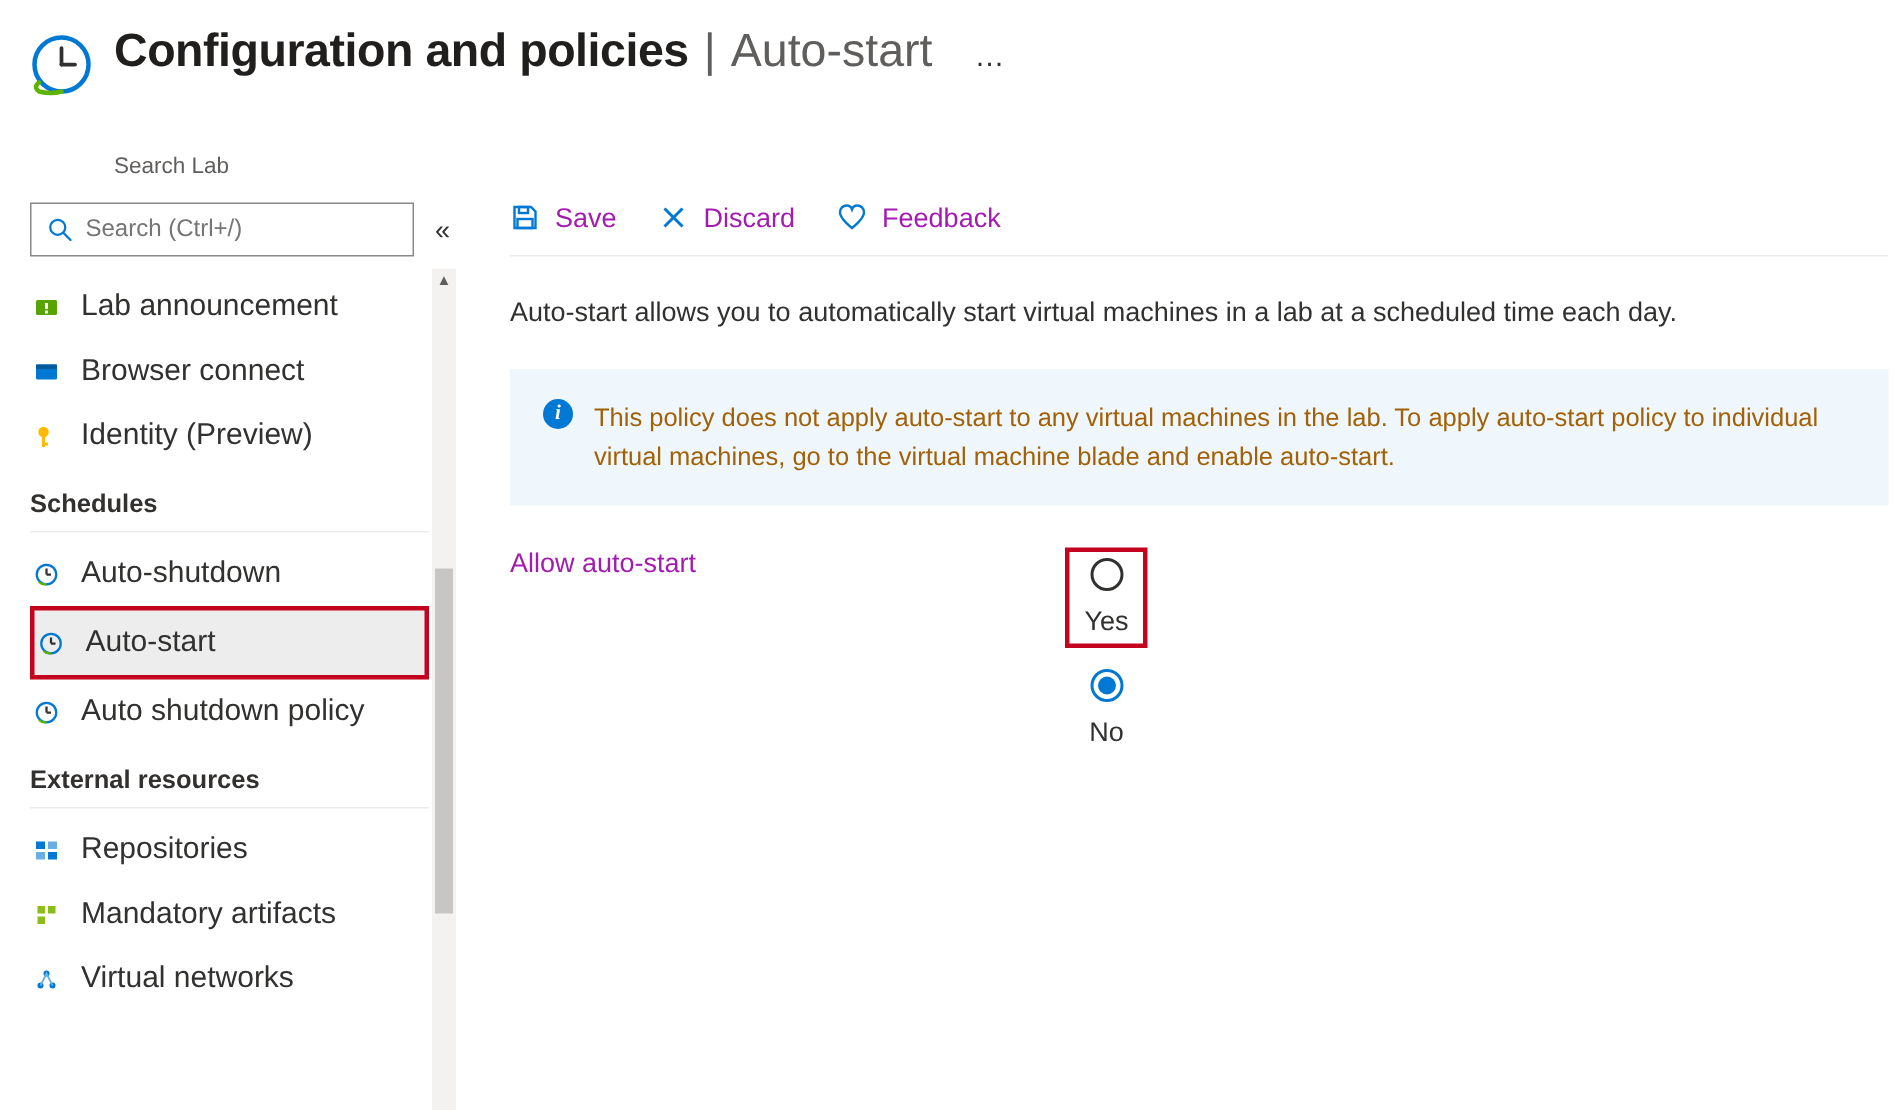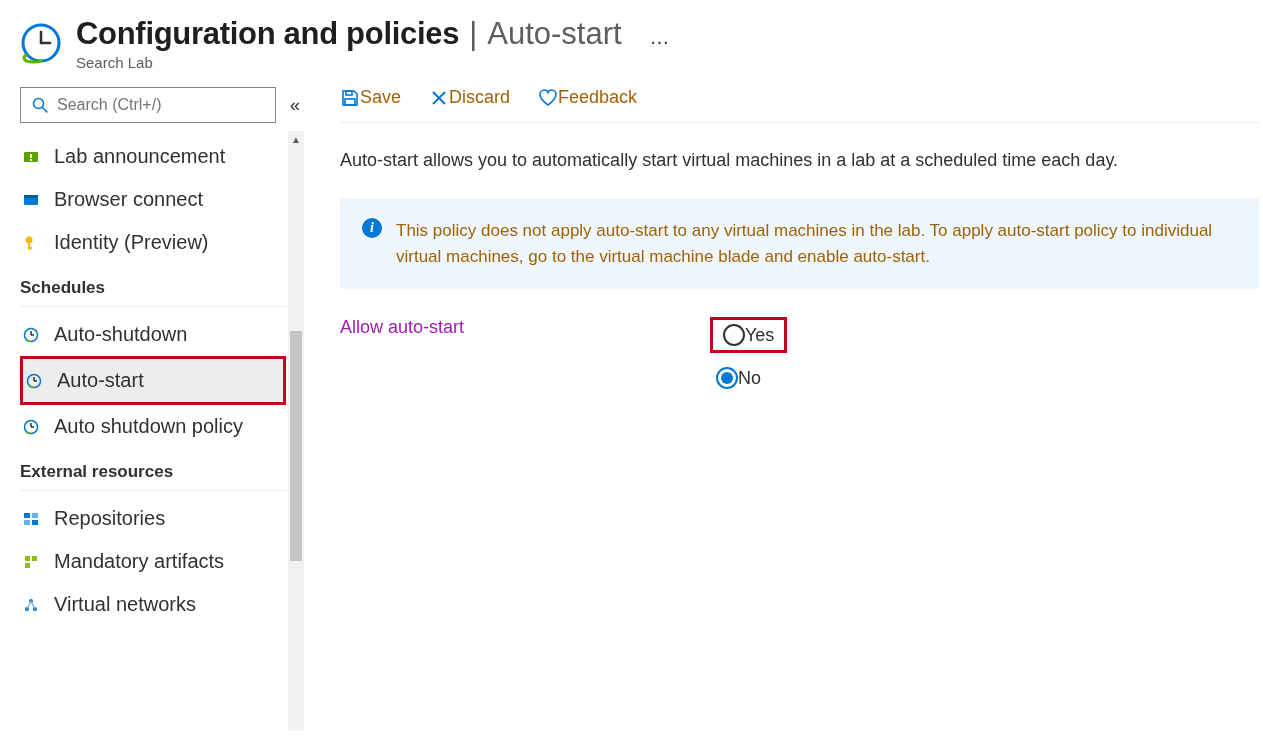--- a/index.html
+++ b/index.html
@@ -17,21 +17,21 @@
     align-items: flex-start;
     padding: 16px 20px 10px 20px;
     gap: 14px;
   }
   .header-icon {
     width: 42px;
     height: 42px;
     flex-shrink: 0;
     margin-top: 6px;
   }
-  .header-titles { display: flex; flex-direction: column; }
+  .header-titles { display: flex; flex-direction: column; gap: 48px; }
   .header-title-row { display: flex; align-items: baseline; gap: 10px; }
   .header-title-main {
     font-size: 31px;
     font-weight: 600;
     color: #201f1e;
     letter-spacing: -0.3px;
   }
   .header-title-sep { font-size: 31px; font-weight: 400; color: #605e5c; }
   .header-title-sub { font-size: 31px; font-weight: 400; color: #605e5c; }
   .header-more {
@@ -143,23 +143,23 @@
   .toolbar {
     display: flex;
     align-items: center;
     gap: 28px;
     padding-bottom: 14px;
     border-bottom: 1px solid #edebe9;
     margin-bottom: 24px;
   }
   .tb-btn {
     display: flex;
-    align-items: center;
+    gap: 10px;
     font-size: 18px;
-    color: #a16207;
+    color: #a21caf;
     cursor: pointer;
   }
   .tb-icon { width: 20px; height: 20px; color: #0078d4; display:flex; align-items:center; justify-content:center; }
   .desc-text {
     font-size: 18px;
     color: #323130;
     margin-bottom: 24px;
     line-height: 1.5;
   }
   .info-box {
@@ -186,23 +186,25 @@
     font-style: italic;
   }
   .info-text { font-size: 17px; color: #a16207; line-height: 1.5; }
 
   .setting-row { display: flex; align-items: flex-start; gap: 30px; }
   .setting-label { font-size: 18px; color: #a21caf; width: 340px; }
   .radio-group { display: flex; flex-direction: column; gap: 12px; }
   .radio-option {
     display: flex;
     align-items: center;
+    gap: 10px;
     font-size: 18px;
     cursor: pointer;
     padding: 2px 6px;
+    flex-direction: column;
   }
   .radio-option.redbox { padding: 4px 10px; }
   .radio-circle {
     width: 22px;
     height: 22px;
     border-radius: 50%;
     border: 2px solid #323130;
     display: flex;
     align-items: center;
     justify-content: center;

